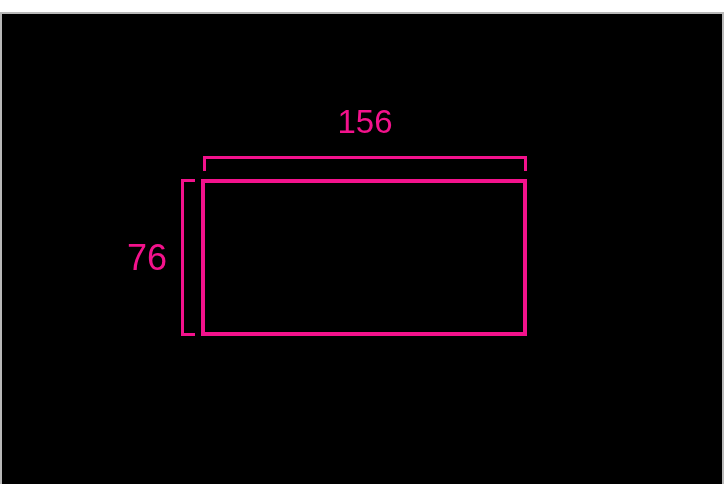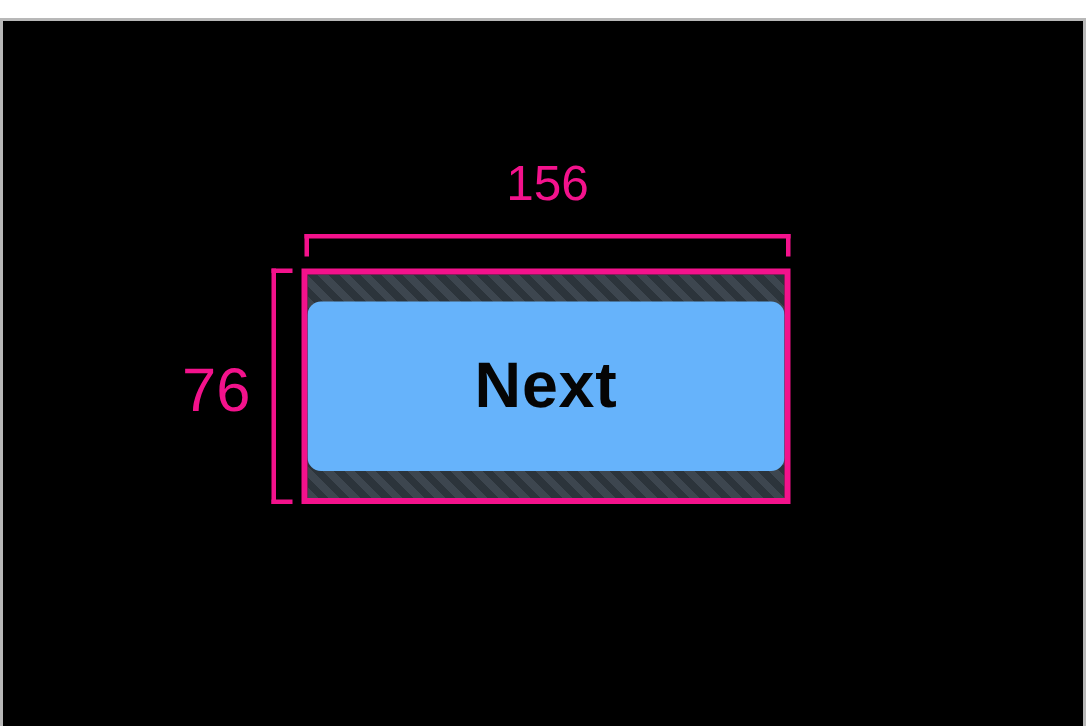--- a/index.html
+++ b/index.html
@@ -157,21 +157,21 @@
   #height-bracket .cap-top    { top: 0; }
   #height-bracket .cap-bottom { bottom: 0; }
 
   #height-label {
     position: absolute;
     left: 99px;
     top: 226px;
     width: 66px;
     text-align: right;
     color: #f3128c;
-    font-size: 41px;
+    font-size: 36px;
     font-family: "Liberation Sans", sans-serif;
     line-height: 1;
     user-select: none;
   }
 </style>
 </head>
 <body>
 
 <div id="canvas">
 
@@ -184,21 +184,16 @@
   </div>
 
   <div id="height-label">76</div>
 
   <div id="height-bracket">
     <div class="bar"></div>
     <div class="cap-top"></div>
     <div class="cap-bottom"></div>
   </div>
 
-  <div id="widget">
-    <div id="button-face">
-      <span id="button-label">Next</span>
-    </div>
-  </div>
 
   <div id="selection-box"></div>
 
 </div>
 
 </body></html>

